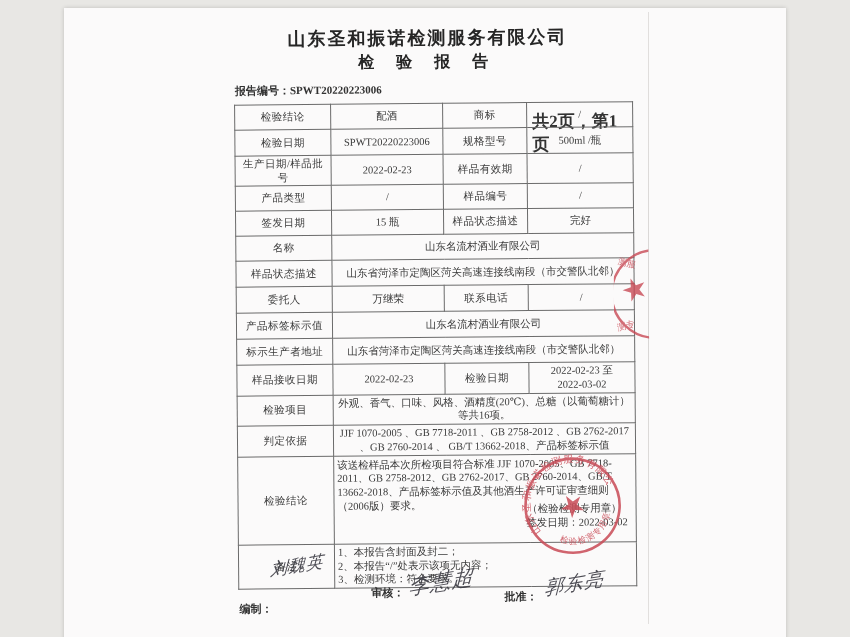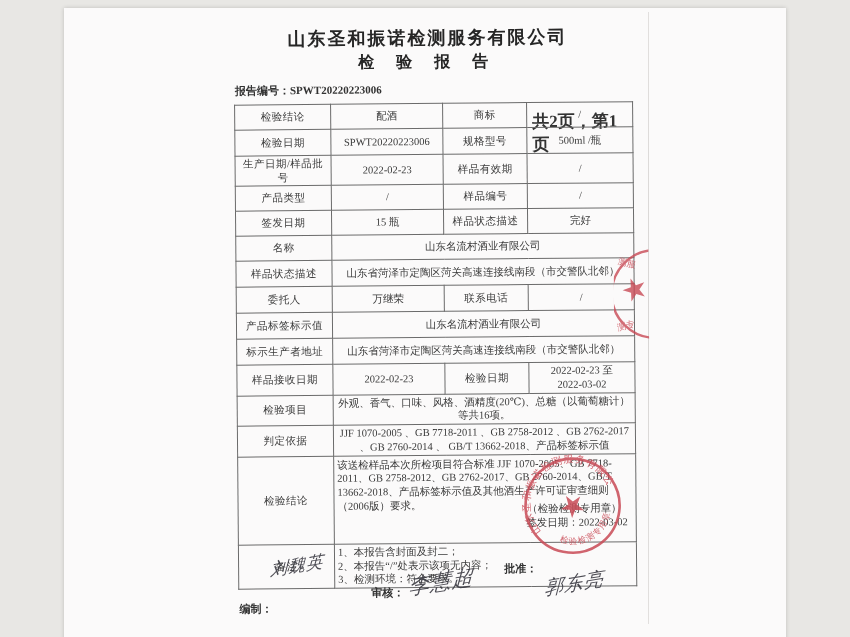--- a/index.html
+++ b/index.html
@@ -186,21 +186,21 @@
       </tr>
     </tbody>
       </table>
 
     <div class="footer-sign" style="left:173px;top:592px">编制：</div>
     <div class="sig" style="left:204px;top:545px">刘魏英</div>
 
     <div class="footer-sign" style="left:305px;top:577px">审核：</div>
     <div class="sig" style="left:342px;top:560px;font-size:21px">李慧超</div>
 
-    <div class="footer-sign" style="left:438px;top:554px">批准：</div>
+    <div class="footer-sign" style="left:438px;top:582px">批准：</div>
     <div class="sig" style="left:478px;top:564px;font-size:19px">郭东亮</div>
 
     <div class="stamp-main">
       <svg width="104" height="104" viewBox="0 0 104 104">
         <circle cx="52" cy="52" r="47" fill="none" stroke="#c94a56" stroke-width="2.6"></circle>
         <path id="arcTopMain" d="M 12,58 A 41,41 0 1 1 92,58" fill="none"></path>
         <text font-size="10" fill="#c94a56" font-family="Liberation Serif, serif" letter-spacing="1">
           <textPath href="#arcTopMain" startOffset="2">山东圣和振诺检测服务有限公司</textPath>
         </text>
         <text x="52" y="62" text-anchor="middle" font-size="30" fill="#c94a56" font-family="DejaVu Sans, sans-serif">★</text>

